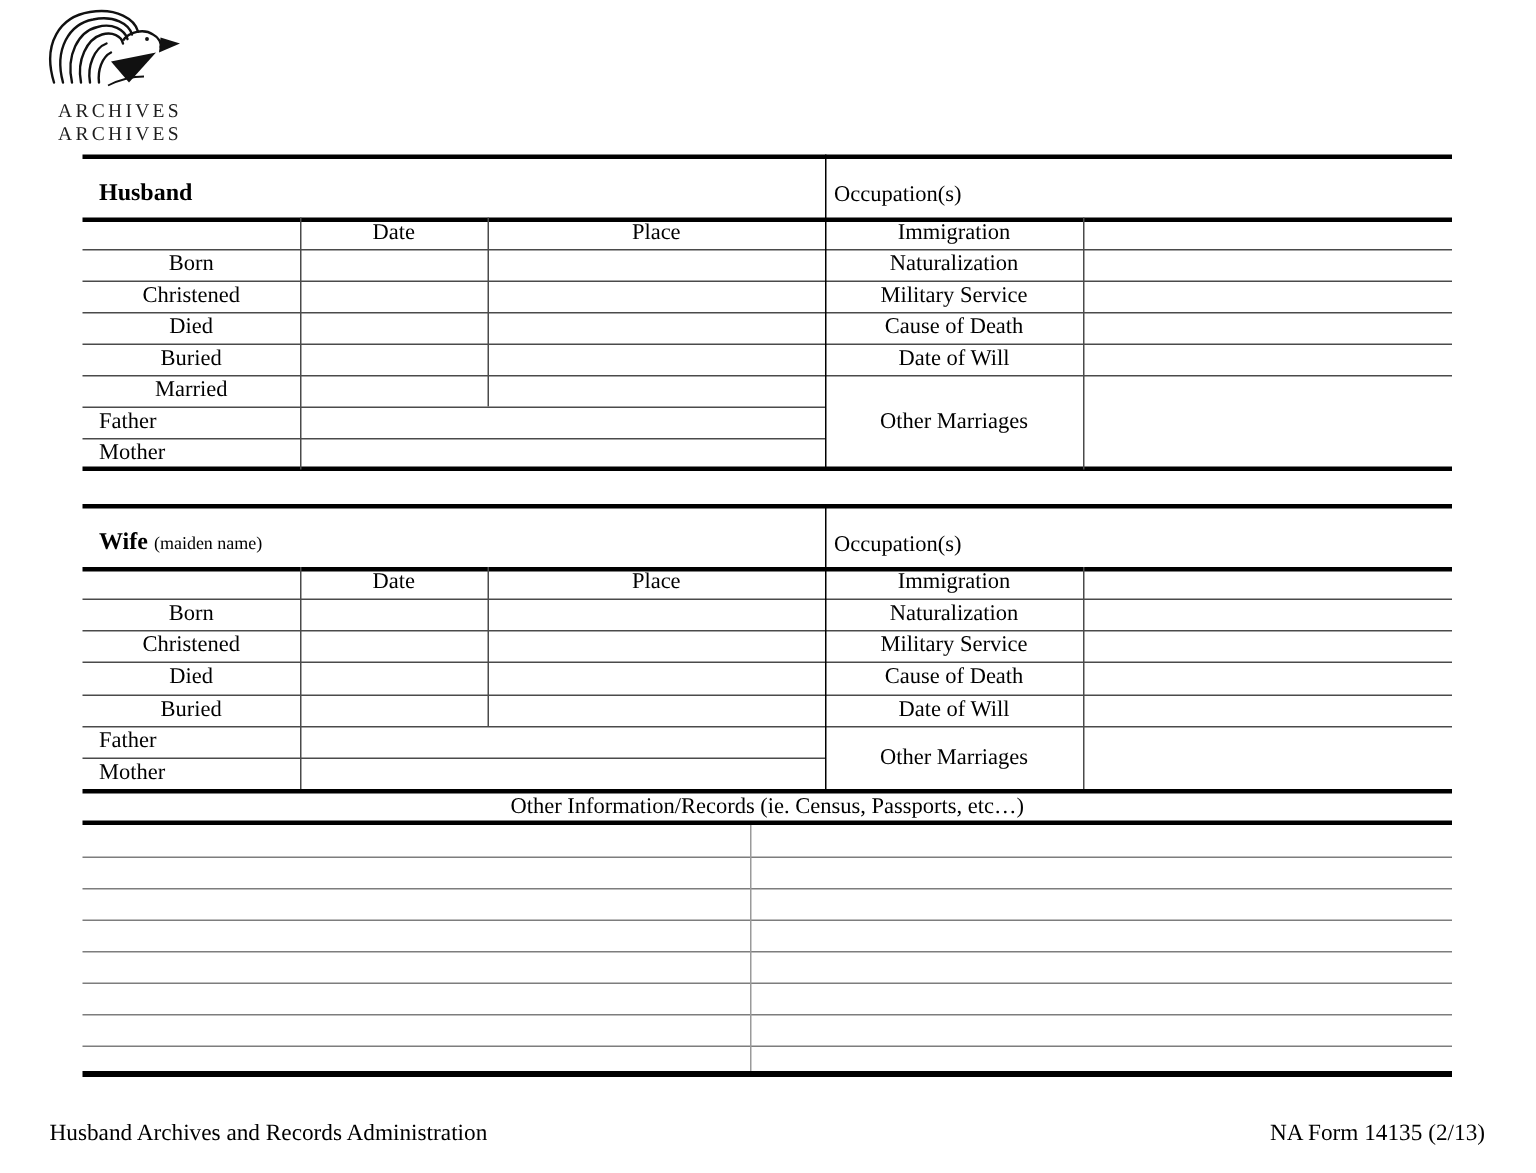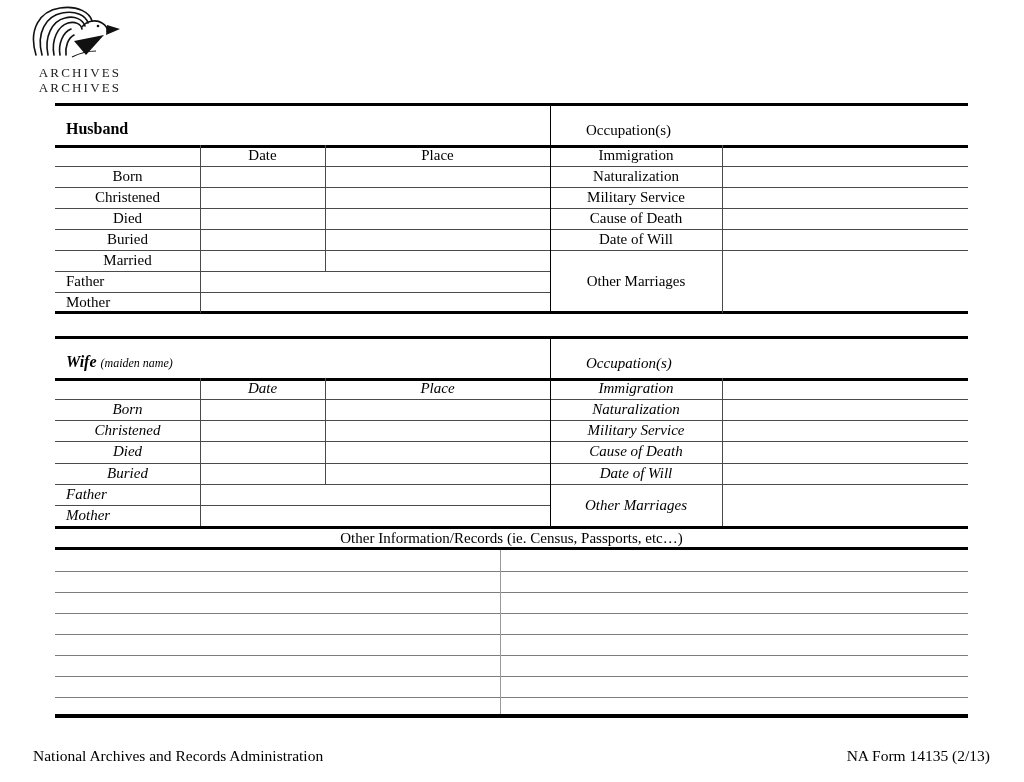--- a/index.html
+++ b/index.html
@@ -10,21 +10,21 @@
   .t{position:absolute;height:3px;background:#000;}          
   .h{position:absolute;height:1px;background:#4a4a4a;}       
   .hg{position:absolute;height:1px;background:#7d7d7d;}      
   .v{position:absolute;width:1px;background:#4a4a4a;}        
   .vb{position:absolute;width:1px;background:#000;}          
   .vg{position:absolute;width:1px;background:#9a9a9a;}       
   .lb{position:absolute;font-size:15px;line-height:21px;height:21px;white-space:nowrap;}
   .ctr{text-align:center;}
   .f{position:absolute;}                                      
   .sechead{position:absolute;font-weight:bold;font-size:16px;line-height:22px;white-space:nowrap;}
-  .occ{position:absolute;font-size:15px;line-height:22px;white-space:nowrap;margin-left:30px;}
+  .occ{position:absolute;font-size:15px;line-height:22px;white-space:nowrap;}
   .tall{height:63px;line-height:63px;}
   .tall2{height:42px;line-height:42px;}
   #title{position:absolute;top:31px;left:24px;right:0;text-align:center;
          font-size:29px;font-weight:bold;letter-spacing:.2px;}
   #logo{position:absolute;left:30px;top:5px;width:100px;}
   .logoline{font-size:13px;letter-spacing:2.2px;color:#1c1c1c;text-align:center;line-height:15px;}
   #strip{position:absolute;left:55px;top:526px;width:913px;height:24px;box-sizing:border-box;
          border-top:3px solid #000;border-bottom:3px solid #000;
          text-align:center;font-size:15px;line-height:18px;}
   #footer{position:absolute;left:0;right:0;top:746px;height:20px;font-size:15.5px;line-height:20px;}
@@ -108,21 +108,21 @@
     <div class="f" style="left:146px;top:168px;width:348px;height:21px;"></div>
     <div class="f" style="left:146px;top:189px;width:348px;height:21px;"></div>
     <div class="f" style="left:668px;top:42px;width:245px;height:21px;"></div>
     <div class="f" style="left:668px;top:63px;width:245px;height:21px;"></div>
     <div class="f" style="left:668px;top:84px;width:245px;height:21px;"></div>
     <div class="f" style="left:668px;top:105px;width:245px;height:21px;"></div>
     <div class="f" style="left:668px;top:126px;width:245px;height:21px;"></div>
     <div class="f" style="left:668px;top:147px;width:245px;height:63px;"></div>
   </div>
 
-  <div class="sec" style="left:55px;top:336px;width:913px;height:190px;font-style:italic;">
+  <div class="sec" style="left:55px;top:336px;width:913px;height:190px;">
     <div class="t" style="left:0;right:0;top:0;"></div>
     <div class="t" style="left:0;right:0;top:42px;"></div>
     <div class="h" style="left:0;right:0;top:63px;"></div>
     <div class="h" style="left:0;right:0;top:84px;"></div>
     <div class="h" style="left:0;right:0;top:105px;"></div>
     <div class="h" style="left:0;right:0;top:127px;"></div>
     <div class="h" style="left:0;right:0;top:148px;"></div>
     <div class="h" style="left:0;width:495px;top:169px;"></div>
     <div class="vb" style="left:495px;top:0;height:190px;"></div>
     <div class="v" style="left:145px;top:42px;height:148px;"></div>
@@ -193,17 +193,17 @@
     <div class="f" style="left:446px;top:84px;width:467px;height:21px;"></div>
     <div class="f" style="left:0;top:105px;width:444px;height:21px;"></div>
     <div class="f" style="left:446px;top:105px;width:467px;height:21px;"></div>
     <div class="f" style="left:0;top:126px;width:444px;height:21px;"></div>
     <div class="f" style="left:446px;top:126px;width:467px;height:21px;"></div>
     <div class="f" style="left:0;top:147px;width:444px;height:17px;"></div>
     <div class="f" style="left:446px;top:147px;width:467px;height:17px;"></div>
   </div>
 
   <div id="footer">
-    <span class="abs" style="left:33px;">National Archives and Records Administration</span>
+    <span class="abs" style="left:33px;">Husband Archives and Records Administration</span>
     <span class="abs" style="right:34px;">NA Form 14135 (2/13)</span>
   </div>
 
 </div>
 
 </body></html>

